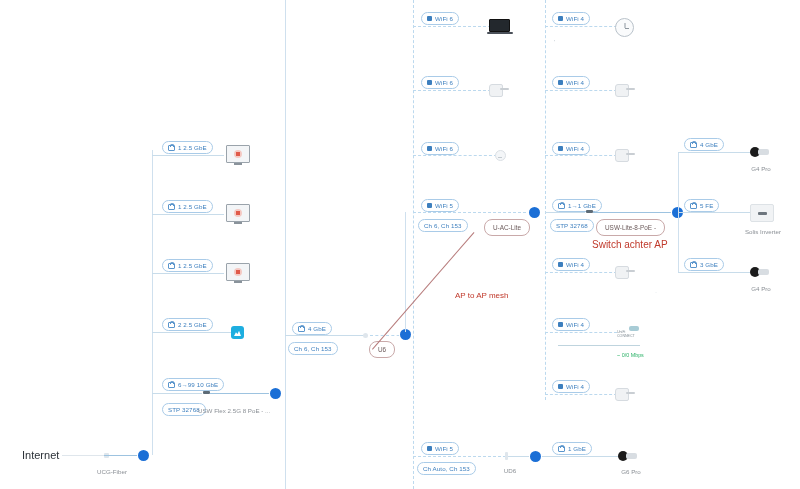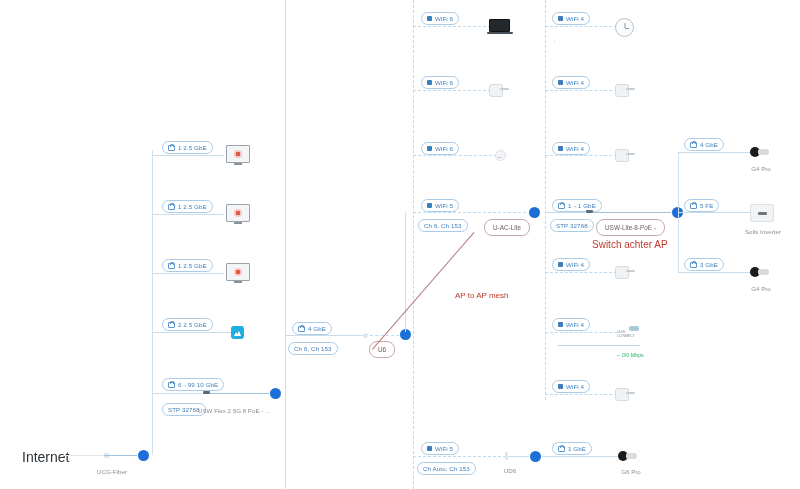--- a/index.html
+++ b/index.html
@@ -103,21 +103,21 @@
        background:#fff;clip-path:polygon(0 100%,28% 45%,50% 70%,72% 25%,100% 100%);}
 
   
   .connectdev{width:22px;height:13px;position:relative;}
   .connectdev .cap1{position:absolute;right:0;top:0;width:10px;height:5px;background:#a8ccd6;border-radius:2px;}
   .connectdev .txt{position:absolute;left:0;top:4px;font-size:3.6px;color:#7f8a92;line-height:4px;}
 
   .greentxt{position:absolute;color:#2fb36a;font-size:5.4px;white-space:nowrap;}
   .greyrule{position:absolute;height:1px;background:#bfd4de;}
 
-  .internet{position:absolute;color:#2b3138;font-size:14px;}
+  .internet{position:absolute;color:#2b3138;font-size:11px;}
 </style>
 </head>
 <body>
 
 <div id="stage">
 
   <div class="dashv" style="left:413px;top:0;height:489px;"></div>
   <div class="dashv" style="left:545px;top:0;height:400px;"></div>
 
   <div class="internet" style="left:22px;top:449px;">Internet</div>

